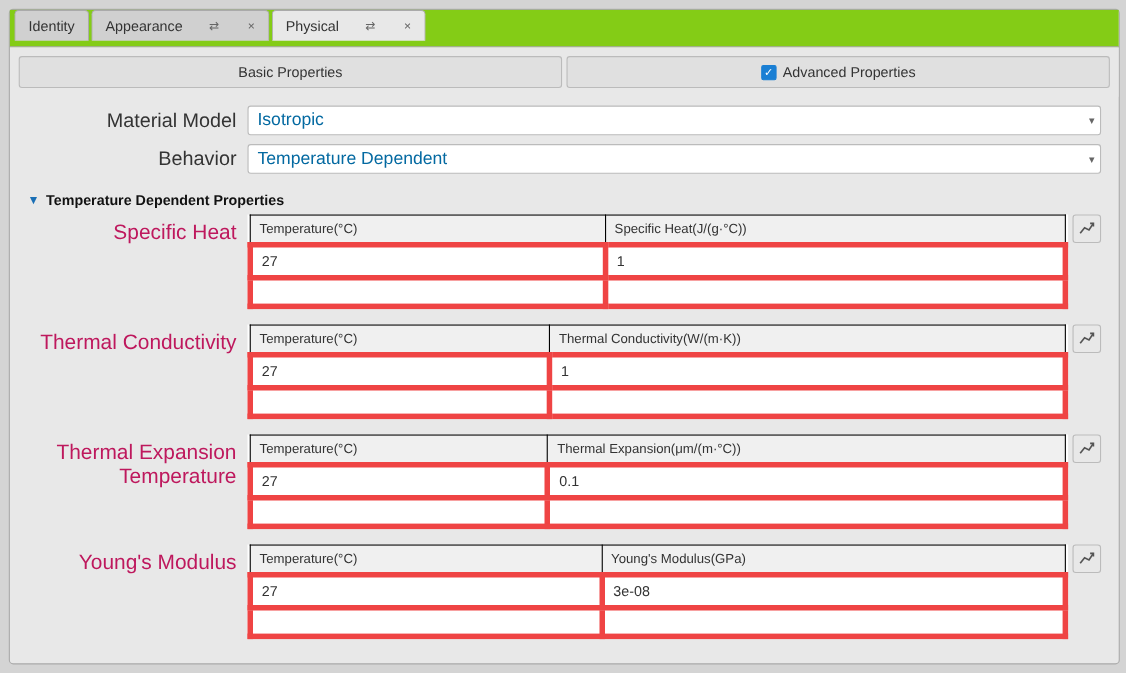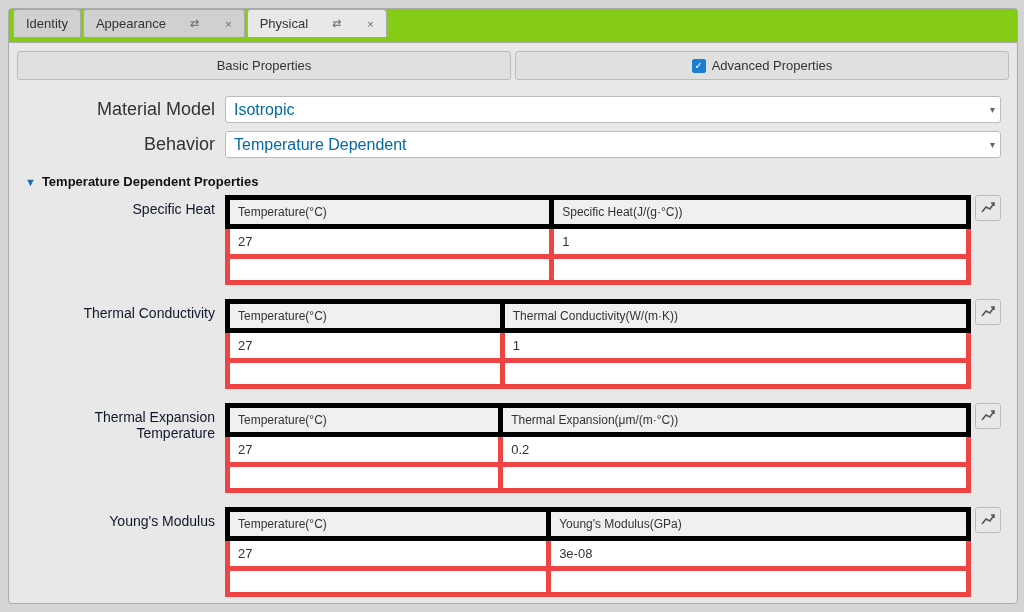--- a/index.html
+++ b/index.html
@@ -199,41 +199,41 @@
       align-items: flex-start;
       margin-bottom: 14px;
     }
 
     .prop-label {
       text-align: right;
       width: 200px;
       flex-shrink: 0;
       padding-right: 10px;
       padding-top: 6px;
-      color: #0f172a;
-      font-size: 14px;
+      color: #be185d;
+      font-size: 19px;
     }
 
     .prop-table-wrapper {
       flex: 1;
       display: flex;
       align-items: flex-start;
       gap: 4px;
     }
 
     .prop-table {
       flex: 1;
       border-collapse: collapse;
       border: 1px solid #bbb;
       background: white;
     }
 
     .prop-table th {
       background: #f0f0f0;
-      border: 5px solid #000000;
+      border: 1px solid #000000;
       padding: 5px 8px;
       text-align: left;
       font-weight: normal;
       font-size: 12px;
       color: #333;
     }
 
     .prop-table td {
       border: 5px solid #ef4444;
       padding: 5px 8px;
@@ -391,21 +391,21 @@
       <table class="prop-table">
         <thead>
           <tr>
             <th>Temperature(°C)</th>
             <th>Thermal Expansion(μm/(m·°C))</th>
           </tr>
         </thead>
         <tbody>
           <tr>
             <td>27</td>
-            <td>0.2</td>
+            <td>0.1</td>
           </tr>
           <tr>
             <td class="empty"></td>
             <td class="empty"></td>
           </tr>
         </tbody>
       </table>
       <div class="chart-btn" title="Chart">
         <svg width="16" height="16" viewBox="0 0 16 16">
           <polyline points="2,12 6,7 10,9 14,3" stroke="#555" stroke-width="1.5" fill="none"></polyline>

